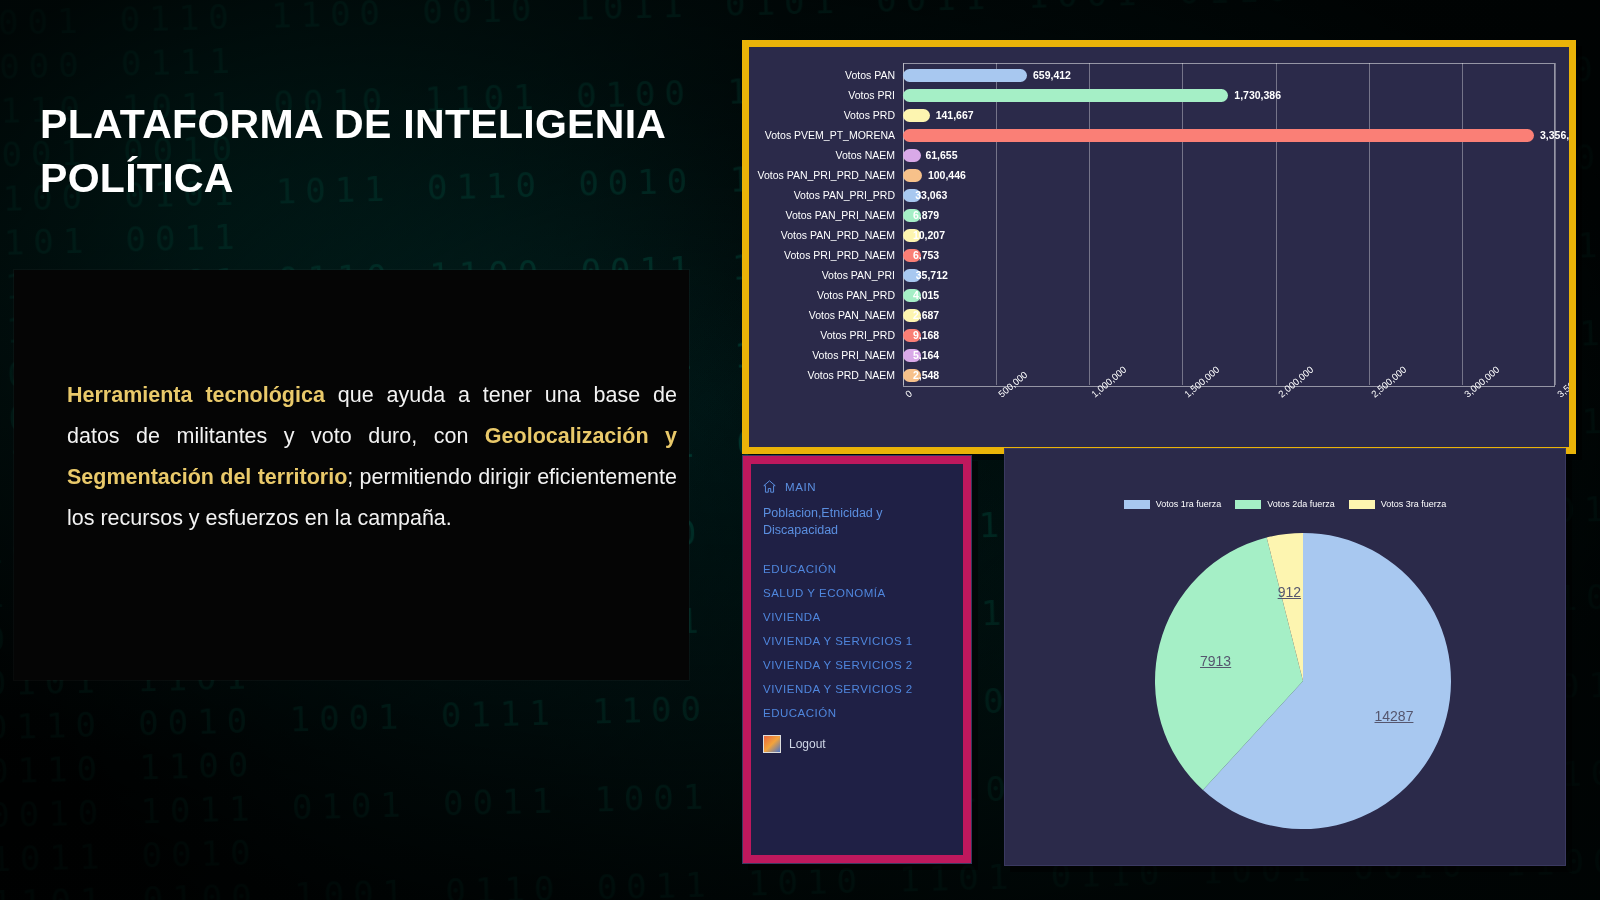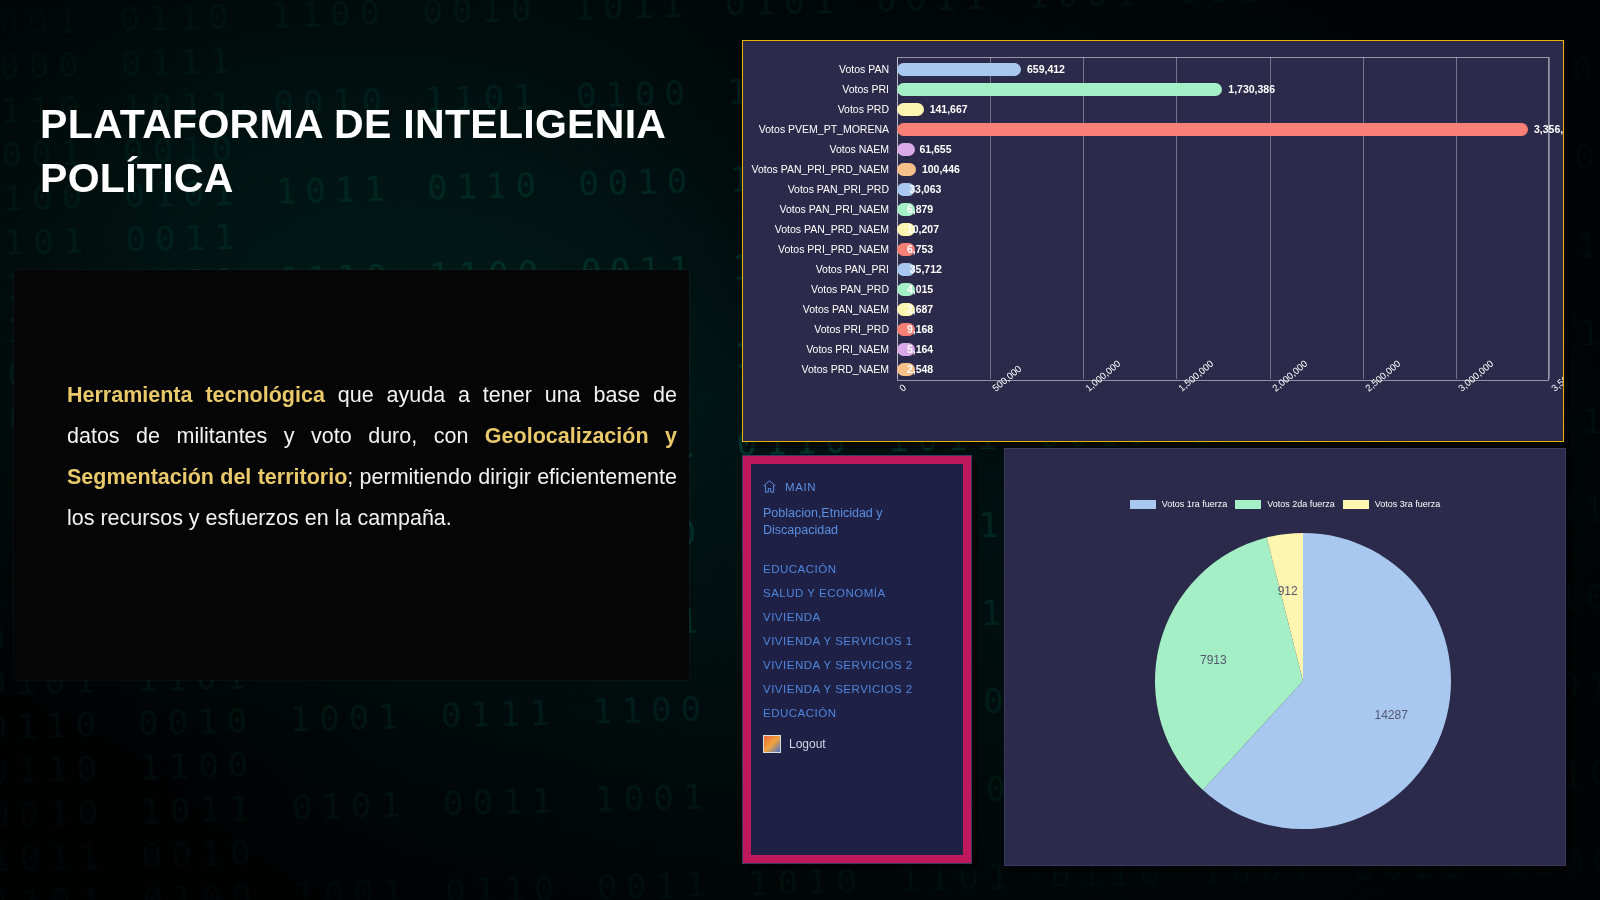--- a/index.html
+++ b/index.html
@@ -82,21 +82,21 @@
   .hl { color: #e9c96a; font-weight: bold; }
 
   
   .bar-panel {
     position: absolute;
     left: 742px;
     top: 40px;
     width: 820px;
     height: 400px;
     background: #2b2a4a;
-    border: 1px solid #eab308;
+    border: 7px solid #eab308;
     box-shadow: 6px 6px 0 rgba(0,0,0,0.45);
     overflow: hidden;
   }
   .bar-plot {
     position: absolute;
     left: 0; top: 0; right: 0; bottom: 0;
   }
   .bar-rows {
     position: absolute;
     left: 8px;
@@ -254,21 +254,21 @@
     box-shadow: 6px 6px 0 rgba(0,0,0,0.45);
     overflow: hidden;
   }
   .pie-legend {
     position: absolute;
     top: 50px;
     left: 0;
     right: 0;
     display: flex;
     justify-content: center;
-    gap: 8px;
+    gap: 14px;
   }
   .legend-item {
     display: flex;
     align-items: center;
     gap: 6px;
     color: #ffffff;
     font-size: 9px;
   }
   .legend-swatch {
     width: 26px;
@@ -278,21 +278,22 @@
   .pie-wrap {
     position: absolute;
     left: 148px;
     top: 82px;
     width: 300px;
     height: 300px;
   }
   .pie-label {
     position: absolute;
     color: #55566e;
-    font-size: 12px;
+    font-size: 14px;
+    text-decoration: underline;
   }
 </style>
 </head>
 <body>
 
 <div class="bg">
   <div class="bg-digits">1001 0110 1100 0010 1011 0101 0011 1001 0110 1110 0101 1000 0111
 0110 1011 0010 1101 0100 1001 0110 0011 1010 1101 0110 1001 0010
 1100 0101 1011 0110 0010 1101 1001 0100 0111 0110 1010 1101 0011
 0101 1001 0110 1100 0011 1010 0101 1101 0110 0010 1001 0111 1100

